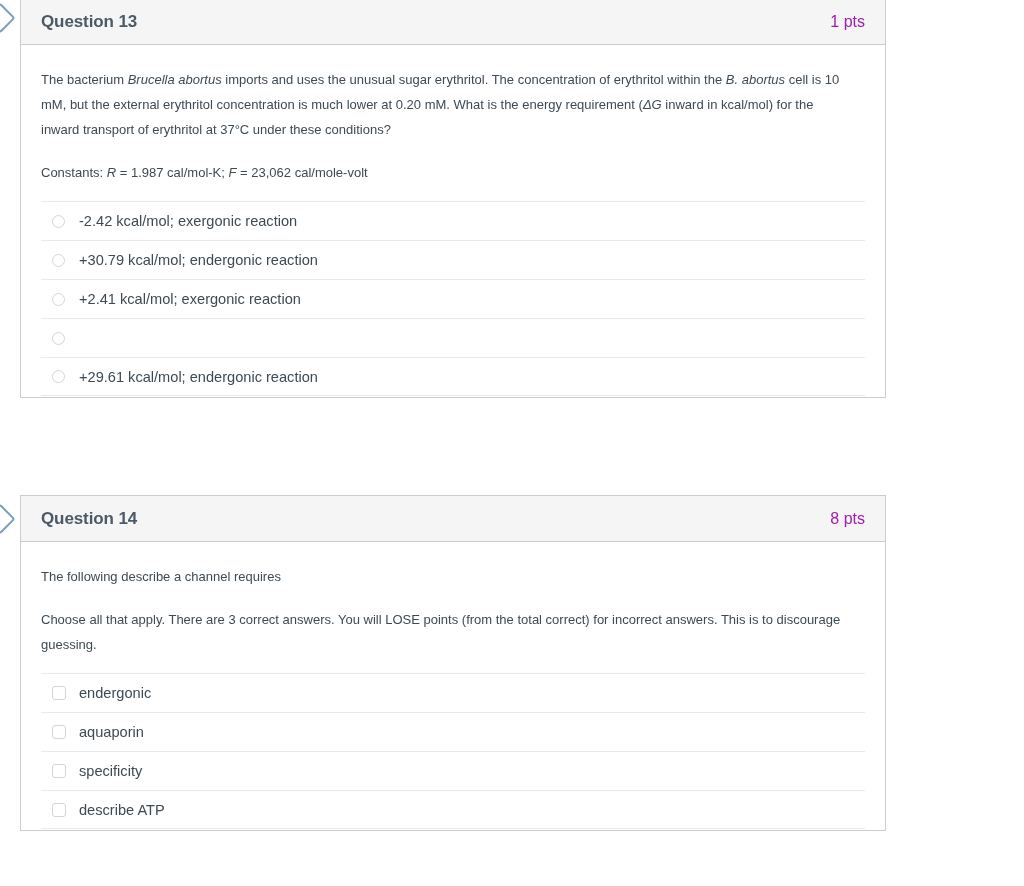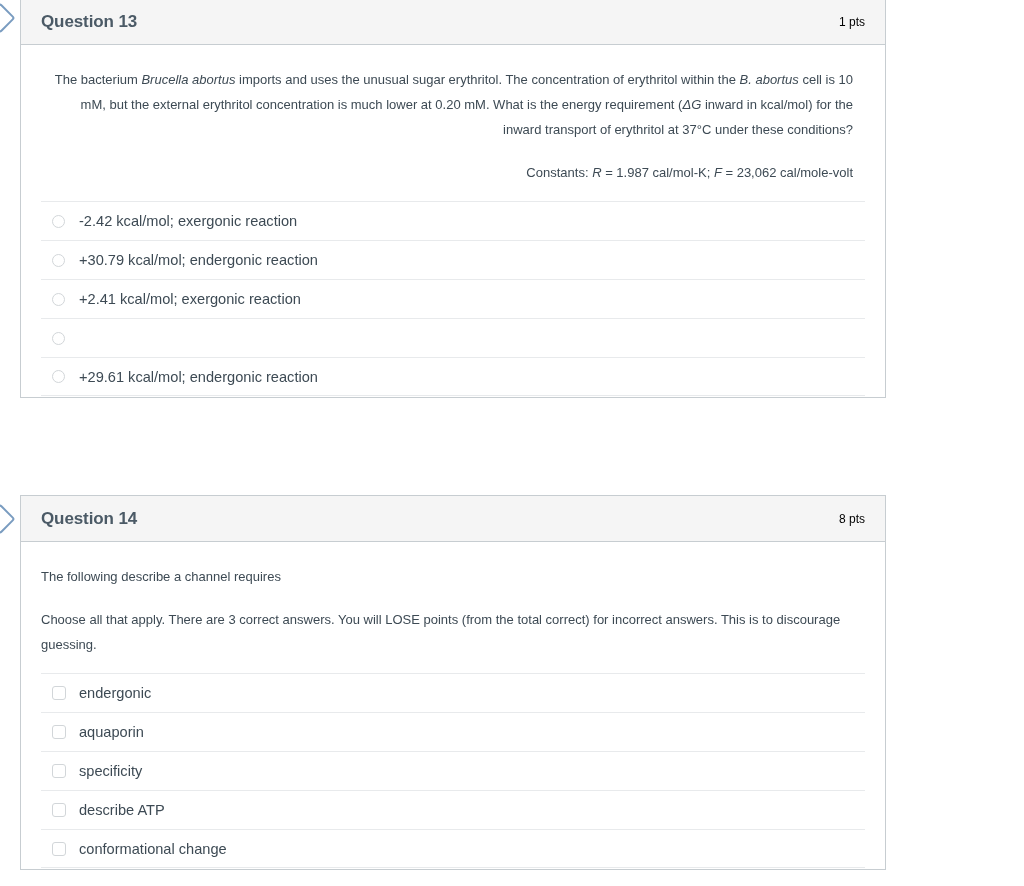--- a/index.html
+++ b/index.html
@@ -24,43 +24,43 @@
   }
 
   
   .question-block {
     position: absolute;
     left: 20px;
     width: 866px;
     background: #ffffff;
     border: 1px solid #c7cdd1;
   }
-  #q13-block { top: -1px; text-align: right; }
+  #q13-block { top: -1px; }
   #q14-block { top: 495px; }
 
   .question-header {
     height: 46px;
     background: #f5f5f5;
     border-bottom: 1px solid #c7cdd1;
     display: flex;
     align-items: center;
     justify-content: space-between;
     padding: 0 20px 0 20px;
   }
   #q13-block .question-header { height: 45px; }
 
   .question-name {
     font-size: 17px;
     font-weight: bold;
     color: #4b5a66;
     letter-spacing: -0.1px;
   }
   .question-points {
-    font-size: 12px;
-    color: #000000;
+    font-size: 16px;
+    color: #a21caf;
   }
 
   .question-body {
     padding: 22px 20px 0 20px;
   }
 
   .qtext {
     font-size: 13px;
     line-height: 25px;
     color: #3d4a54;
@@ -202,22 +202,18 @@
         <div class="answer-row">
           <span class="check-mark"></span>
           <span class="answer-label">specificity</span>
         </div>
 
         <div class="answer-row">
           <span class="check-mark"></span>
           <span class="answer-label">describe ATP</span>
         </div>
 
-        <div class="answer-row">
-          <span class="check-mark"></span>
-          <span class="answer-label">conformational change</span>
-        </div>
 
       </div>
     </div>
   </div>
 
 </div>
 
 </body></html>

